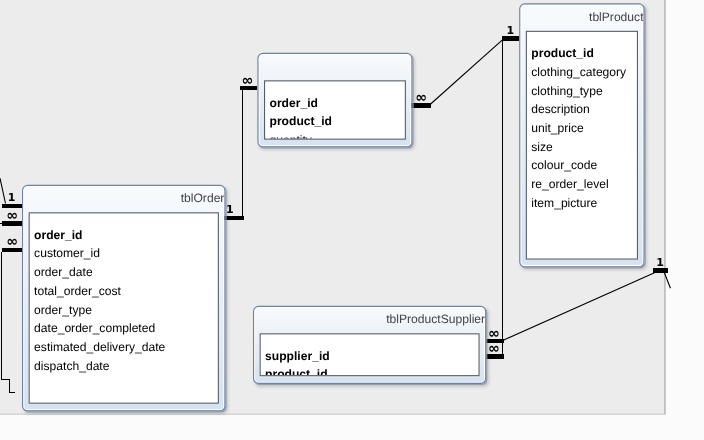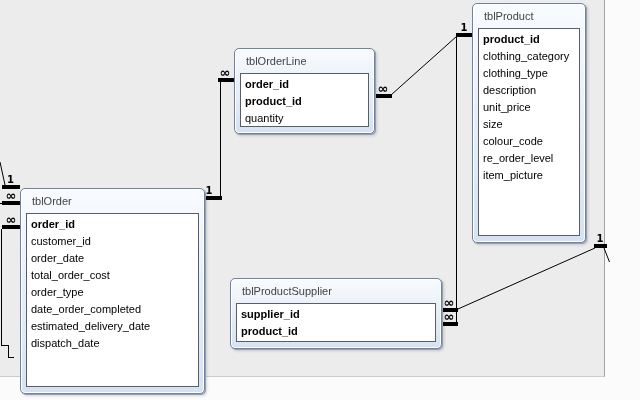--- a/index.html
+++ b/index.html
@@ -29,34 +29,35 @@
     border:1px solid #6d83a1;
     border-radius:5px;
     background:linear-gradient(180deg,#f8fbfe 0%,#e9eff7 45%,#d6e2f0 100%);
     box-shadow: inset 0 0 0 1px #ffffff, 1px 1px 0 #94a0ae, 2px 2px 3px rgba(0,0,0,0.16);
   }
   .t-title{
     height:24px;line-height:25px;padding-left:11px;
     font-size:11px;color:#434343;
     white-space:nowrap;overflow:hidden;
     cursor:default;
+    text-align:right;
   }
   ul.t-fields{
     position:absolute;left:5px;right:5px;top:24px;bottom:6px;
-    margin:0;padding:2px 0 0 0;list-style:none;
+    margin:0;padding:12px 0 0 0;list-style:none;
     background:#fff;border:1px solid #565e67;
     overflow:hidden;
   }
   ul.t-fields li{
     height:17px;line-height:17px;font-size:11px;color:#000;
     padding-left:4px;white-space:nowrap;overflow:hidden;
   }
   ul.t-fields li.pk{font-weight:bold;}
   
-  .t-order{left:20px;top:188px;width:183px;height:204px;}
+  .t-order{left:20px;top:168px;width:183px;height:204px;}
   .t-orderline{left:234px;top:48px;width:139px;height:84px;}
   .t-product{left:472px;top:3px;width:112px;height:238px;}
   .t-productsupplier{left:230px;top:278px;width:210px;height:69px;}
 </style>
 </head>
 <body>
 
 <div class="canvas"></div>
 
 <svg class="wires">
@@ -105,21 +106,20 @@
       <li>order_date</li>
       <li>total_order_cost</li>
       <li>order_type</li>
       <li>date_order_completed</li>
       <li>estimated_delivery_date</li>
       <li>dispatch_date</li>
     </ul>
 </div>
 
 <div class="table t-orderline">
-  <div class="t-title">tblOrderLine</div>
   <ul class="t-fields">
       <li class="pk">order_id</li>
       <li class="pk">product_id</li>
       <li>quantity</li>
     </ul>
 </div>
 
 <div class="table t-product">
   <div class="t-title">tblProduct</div>
   <ul class="t-fields">

